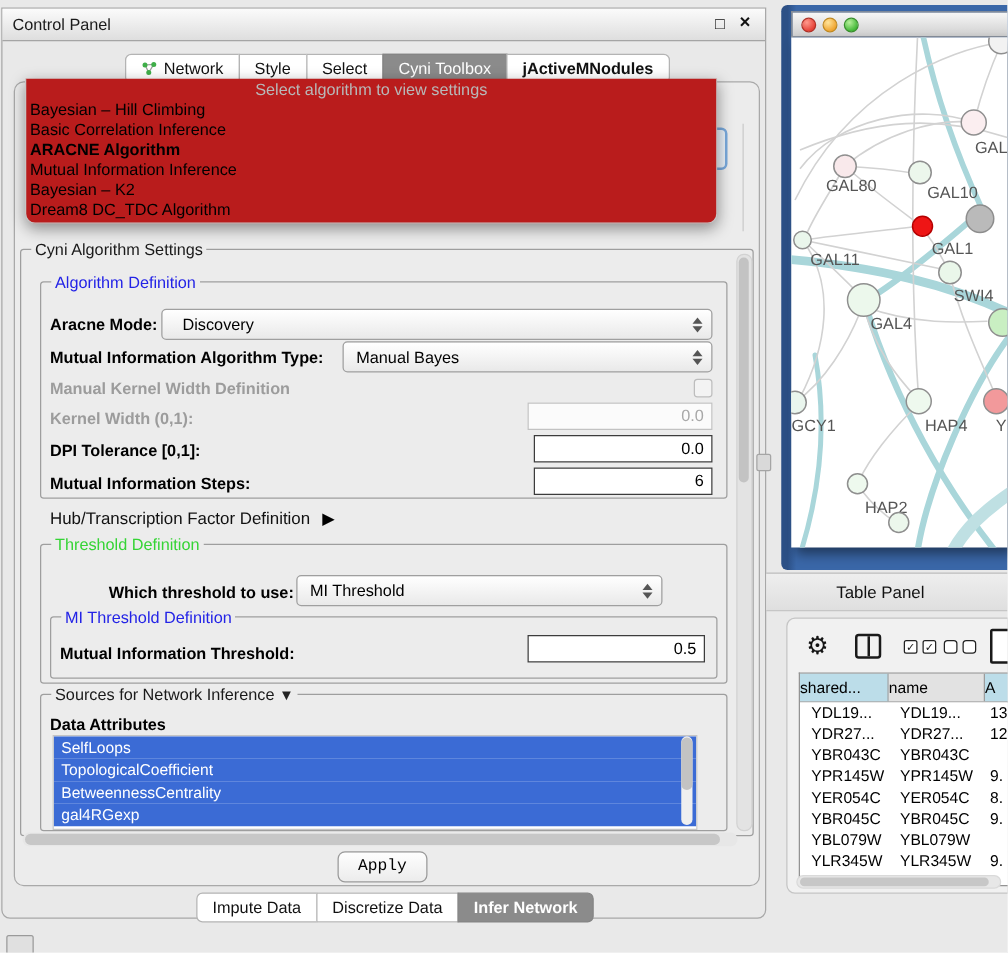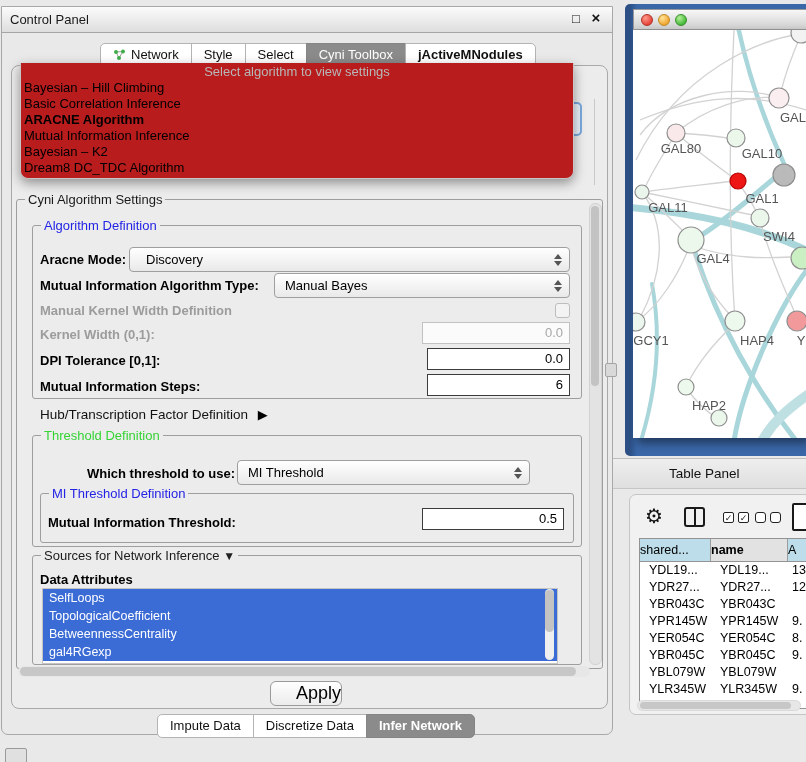--- a/index.html
+++ b/index.html
@@ -74,22 +74,22 @@
   .hthumb{position:absolute;background:#c7c7c7;border-radius:5px;}
 
   
   .attr-list{position:absolute;left:40px;top:581px;width:514px;height:74px;background:#fff;
     border:1px solid #c4c4c4;overflow:hidden;}
   .attr-item{height:18px;line-height:18px;font-size:12.5px;color:#fff;background:#3b6bd5;padding-left:6px;}
   .arrow-glyph{font-size:12px;color:#222;}
 
   
   .apply-btn{position:absolute;left:268px;top:674px;width:70px;height:23px;border:1px solid #9a9a9a;
-    border-radius:6px;background:linear-gradient(#fefefe,#ececec);font-size:18px;color:#000;
-    text-align:right;line-height:22px;}
+    border-radius:6px;background:linear-gradient(#fefefe,#ececec);font-size:13px;color:#000;
+    text-align:center;line-height:22px;font-family:Liberation Mono, monospace;}
 
   .bottom-tabbar{position:absolute;left:143px;top:707px;display:flex;}
   .bottom-tabbar .tab{height:22px;}
 
   .corner-chip{position:absolute;left:5px;top:748px;width:20px;height:14px;border:1px solid #9a9a9a;
     background:#e0e0e0;border-radius:2px;}
   .divider-grip{position:absolute;left:605px;top:363px;width:10px;height:12px;background:#d9d9d9;
     border:1px solid #a5a5a5;border-radius:2px;}
 
   
@@ -126,21 +126,21 @@
   .th{line-height:22px;border-right:1px solid #9c9c9c;box-sizing:border-box;overflow:hidden;}
   .th.blue{background:#bcdde9;}
   .th.gray{background:#e2e2e2;}
   .tbl-body{background:#fff;height:146px;overflow:hidden;}
   .trow{display:flex;height:17px;line-height:17px;background:#fff;}
   .td{overflow:hidden;white-space:nowrap;box-sizing:border-box;}
   .c0{width:71px;padding-left:9px;}
   .c1{width:77px;padding-left:9px;}
   .c2{width:42px;padding-left:4px;}
   .th.c0{padding-left:0;}
-  .th.c1{padding-left:0;font-weight:bold;}
+  .th.c1{padding-left:0;}
   .th.c2{padding-left:0;}
 </style>
 </head>
 <body>
 
 <div id="screen">
 
   <div class="ctrl-window">
     <div class="titlebar">
       <span class="wtitle">Control Panel</span>

